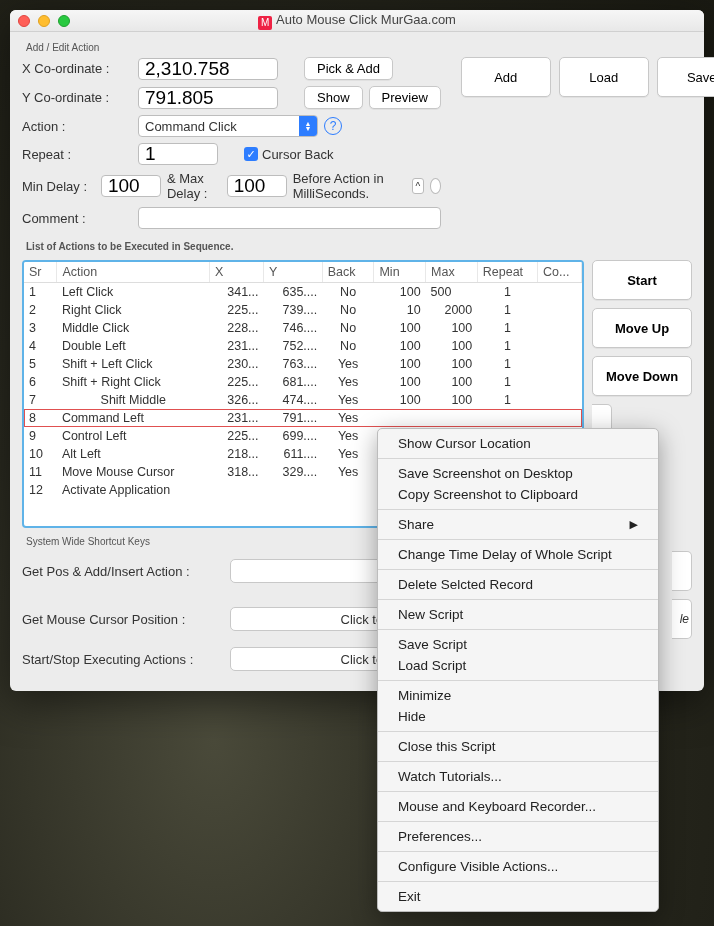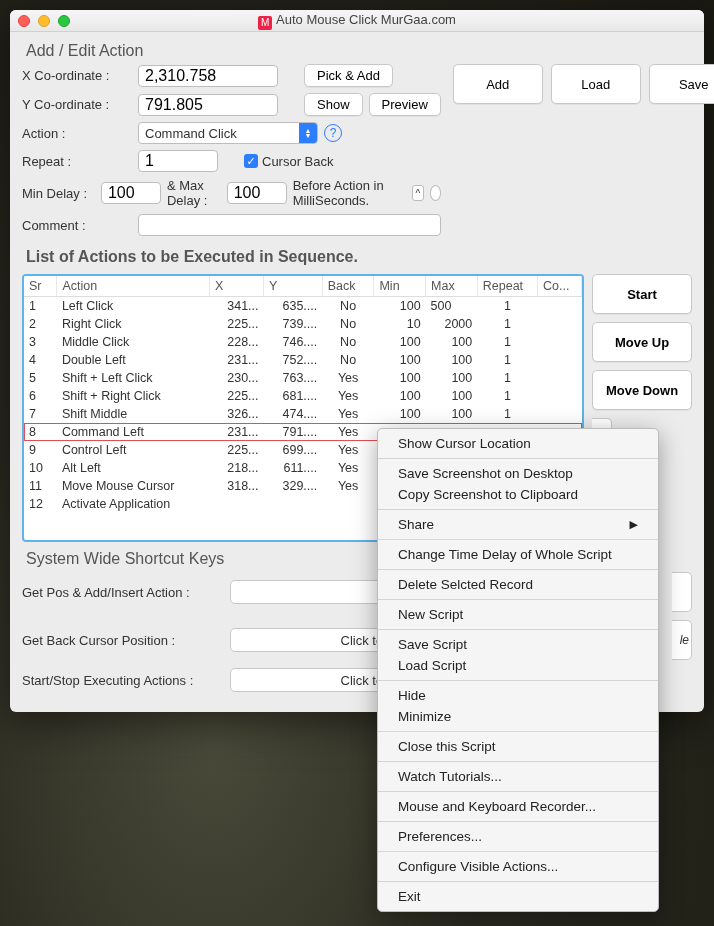--- a/index.html
+++ b/index.html
@@ -8,26 +8,26 @@
 .window { position: absolute; left: 10px; top: 10px; width: 694px; background: #ececec; border-radius: 6px; box-shadow: 0 10px 40px rgba(0,0,0,0.5); z-index: 1; }
 .titlebar { height: 22px; background: linear-gradient(#f6f6f6,#e8e8e8); border-radius: 6px 6px 0 0; display: flex; align-items: center; padding: 0 8px; border-bottom: 1px solid #d0d0d0; position: relative; }
 .traffic { display: flex; gap: 8px; }
 .tl { width: 12px; height: 12px; border-radius: 50%; }
 .tl.red { background: #ff5f57; border: 0.5px solid #e04540; }
 .tl.yel { background: #ffbd2e; border: 0.5px solid #e0a020; }
 .tl.grn { background: #28c940; border: 0.5px solid #20a030; }
 .title { position: absolute; left: 0; right: 0; text-align: center; font-size: 13px; color: #444; pointer-events: none; }
 .title-icon { display: inline-block; width: 14px; height: 14px; background: #e24; color: #fff; font-size: 10px; line-height: 14px; text-align: center; vertical-align: -2px; margin-right: 4px; border-radius: 2px; }
 .content { padding: 8px 12px 12px; font-size: 13px; color: #333; }
-.group-label { font-size: 16px; color: #555; margin: 2px 0 4px 4px; }
-.top-grid { display: flex; gap: 12px; }
+.group-label { font-size: 10px; color: #555; margin: 2px 0 4px 4px; }
+.top-grid { display: flex; gap: 20px; }
 .left-form { flex: 1; }
 .row { display: flex; align-items: center; margin-bottom: 6px; gap: 6px; }
 .lbl { width: 110px; font-size: 13px; }
-input.txt { height: 22px; border: 1px solid #bdbdbd; border-radius: 4px; padding: 0 6px; font-size: 16px; background: #fff; }
+input.txt { height: 22px; border: 1px solid #bdbdbd; border-radius: 4px; padding: 0 6px; font-size: 19px; background: #fff; }
 input.txt.w140 { width: 140px; }
 input.txt.w60 { width: 60px; }
 input.txt.w80 { width: 80px; }
 input.txt.full { flex: 1; }
 .select { display: flex; align-items: center; background: #fff; border: 1px solid #bdbdbd; border-radius: 4px; height: 22px; padding: 0 0 0 6px; width: 180px; font-size: 13px; }
 .select .arrow { margin-left: auto; width: 18px; height: 20px; background: #2d7dff; border-radius: 0 3px 3px 0; display: flex; flex-direction: column; align-items: center; justify-content: center; color: #fff; font-size: 7px; line-height: 5px; }
 .help { width: 18px; height: 18px; border: 1px solid #2d7dff; border-radius: 50%; color: #2d7dff; font-size: 12px; display: inline-flex; align-items: center; justify-content: center; }
 .chk { display: inline-flex; align-items: center; gap: 4px; }
 .chk .box { width: 14px; height: 14px; background: #2d7dff; border-radius: 3px; color: #fff; font-size: 11px; display: inline-flex; align-items: center; justify-content: center; }
 .btn { background: #fff; border: 1px solid #c8c8c8; border-radius: 5px; font-size: 13px; padding: 3px 12px; cursor: pointer; box-shadow: 0 1px 0 rgba(0,0,0,0.05); }
@@ -209,21 +209,21 @@
                 <td style="text-align: right;">225...</td>
                 <td style="text-align: right;">681....</td>
                 <td style="text-align: center;">Yes</td>
                 <td style="text-align: right;">100</td>
                 <td style="text-align: right;">100</td>
                 <td style="text-align: center;">1</td>
                 <td style="text-align: left;"></td>
               </tr>
               <tr>
                 <td style="text-align: left;">7</td>
-                <td style="text-align: left; margin-top: 20px;">Shift Middle</td>
+                <td style="text-align: center; margin-top: 20px;">Shift Middle</td>
                 <td style="text-align: right;">326...</td>
                 <td style="text-align: right;">474....</td>
                 <td style="text-align: center;">Yes</td>
                 <td style="text-align: right;">100</td>
                 <td style="text-align: right;">100</td>
                 <td style="text-align: center;">1</td>
                 <td style="text-align: left;"></td>
               </tr>
               <tr class="sel">
                 <td style="text-align: left;">8</td>
@@ -295,21 +295,21 @@
     <div class="shortcut-area">
       <div class="group-label">System Wide Shortcut Keys</div>
       <div class="sc-row">
         <span class="sc-lbl">Get Pos &amp; Add/Insert Action :</span>
         <div class="sc-btn">⌘D</div>
         <div class="sc-side">
             <div class="partial-btn" style="height:40px;margin-left:auto;"></div>
           </div>
       </div>
       <div class="sc-row">
-        <span class="sc-lbl">Get Back Cursor Position :</span>
+        <span class="sc-lbl">Get Mouse Cursor Position :</span>
         <div class="sc-btn">Click to record shortcut</div>
         <div class="sc-side">
             <div class="partial-btn" style="height:40px;margin-left:auto;font-style:italic;">le</div>
           </div>
       </div>
       <div class="sc-row">
         <span class="sc-lbl">Start/Stop Executing Actions :</span>
         <div class="sc-btn">Click to record shortcut</div>
         <div class="sc-side"></div>
       </div>
@@ -347,25 +347,25 @@
     </div>
     <div class="menu-sep"></div>
     <div class="menu-item">
       <span>Save Script</span>
     </div>
     <div class="menu-item">
       <span>Load Script</span>
     </div>
     <div class="menu-sep"></div>
     <div class="menu-item">
+      <span>Minimize</span>
+    </div>
+    <div class="menu-item">
       <span>Hide</span>
     </div>
-    <div class="menu-item">
-      <span>Minimize</span>
-    </div>
     <div class="menu-sep"></div>
     <div class="menu-item">
       <span>Close this Script</span>
     </div>
     <div class="menu-sep"></div>
     <div class="menu-item">
       <span>Watch Tutorials...</span>
     </div>
     <div class="menu-sep"></div>
     <div class="menu-item">

